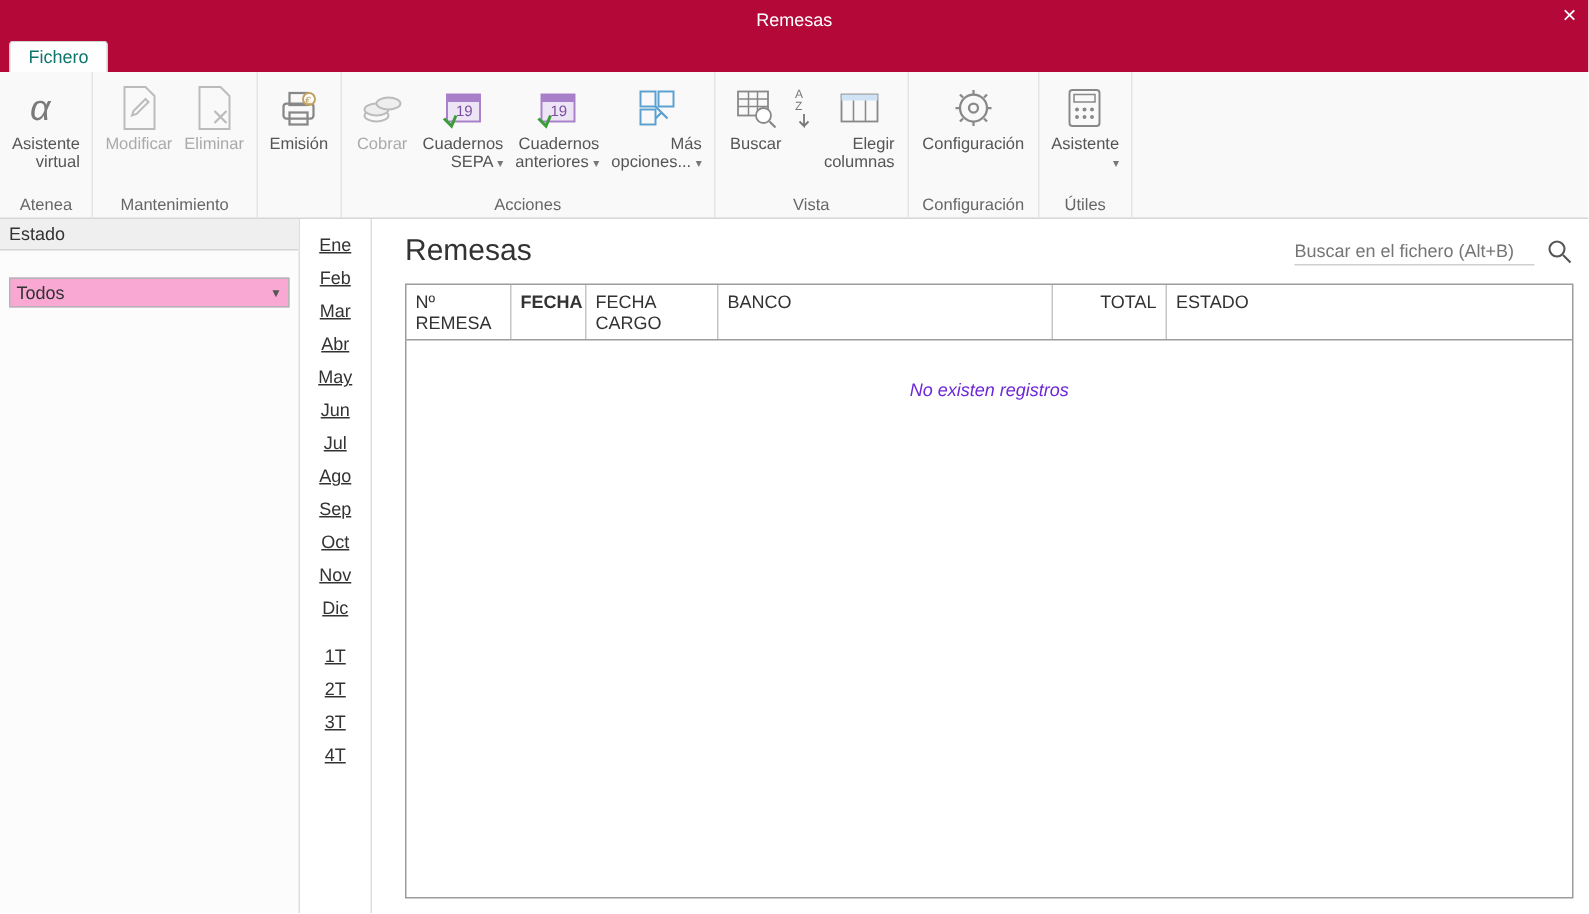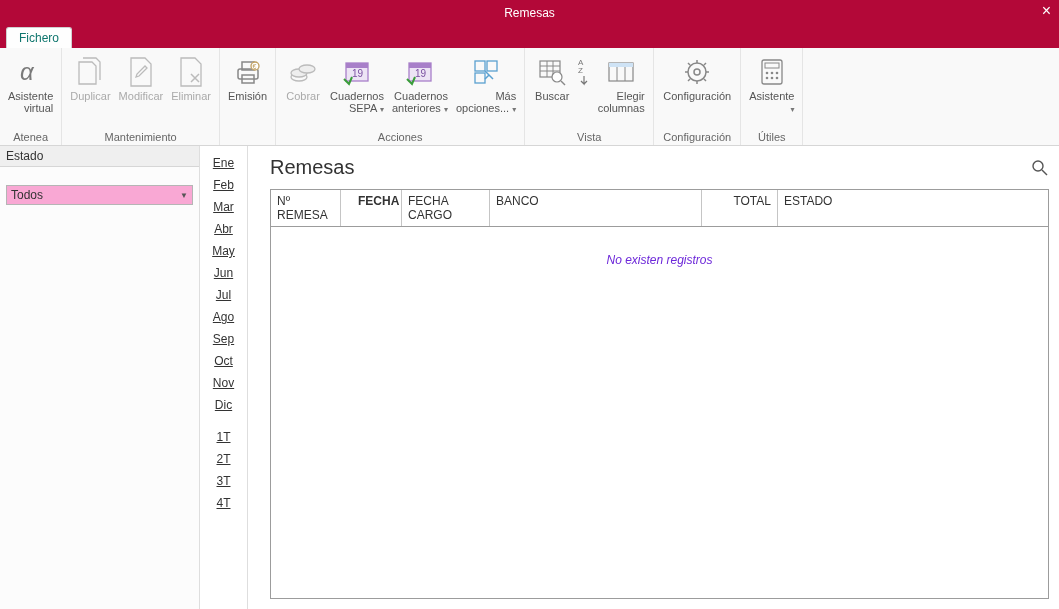--- a/index.html
+++ b/index.html
@@ -47,21 +47,21 @@
   .page-title { font-size:20px; color:#333; }
   .searchwrap { display:flex; align-items:center; gap:8px; }
   .searchbox { width:160px; border:none; border-bottom:1px solid #cfcfcf; font-size:12px; color:#888; padding:2px 0; outline:none; }
   .searchicon { width:18px; height:18px; }
 
   
   .grid { border:1px solid #9c9c9c; flex:1; display:flex; flex-direction:column;gap:24px; }
   .gridhead { display:flex; border-bottom:1px solid #9c9c9c; }
   .gh { border-right:1px solid #c5c5c5; padding:4px 6px; font-size:12px; color:#333; }
   .gh:last-child { border-right:none; }
-  .gh.bold { font-weight:bold;margin-left:11px; }
+  .gh.bold { font-weight:bold; }
   .gridbody { flex:1; text-align:center; font-size:12px; font-style:italic; color:#6d28d9; padding-top:2px; }
 </style>
 </head>
 <body>
 
 <div class="titlebar">
   <span class="title">Remesas</span>
   <span class="close">×</span>
 </div>
 
@@ -80,29 +80,20 @@
             </svg>
         </div>
         <div class="rlab"><span>Asistente</span><br><span>virtual</span></div>
       </div>
     </div>
     <div class="group-label">Atenea</div>
   </div>
 
   <div class="group">
     <div class="group-row">
-      <div class="rbtn dim">
-        <div class="ric">
-          <svg width="28" height="32" viewBox="0 0 28 32">
-              <path d="M3 6h13l4 4v18H3z" fill="none" stroke="#bbb" stroke-width="1.3"></path>
-              <path d="M7 2h13l4 4v18" fill="none" stroke="#bbb" stroke-width="1.3"></path>
-            </svg>
-        </div>
-        <div class="rlab">Duplicar</div>
-      </div>
       <div class="rbtn dim">
         <div class="ric">
           <svg width="28" height="32" viewBox="0 0 28 32">
               <path d="M4 2h14l6 6v22H4z" fill="none" stroke="#bbb" stroke-width="1.3"></path>
               <path d="M20 12l-8 8-3 1 1-3 8-8z" fill="none" stroke="#bbb" stroke-width="1.3"></path>
             </svg>
         </div>
         <div class="rlab">Modificar</div>
       </div>
       <div class="rbtn dim">
@@ -303,20 +294,21 @@
     <div>1T</div>
     <div>2T</div>
     <div>3T</div>
     <div>4T</div>
   </div>
 
   <div class="main">
     <div class="main-head">
       <div class="page-title">Remesas</div>
       <div class="searchwrap">
+        <input class="searchbox" placeholder="Buscar en el fichero (Alt+B)" style="">
         <span class="searchicon">
           <svg width="18" height="18" viewBox="0 0 18 18">
               <circle cx="7" cy="7" r="5" fill="none" stroke="#555" stroke-width="1.4"></circle>
               <line x1="11" y1="11" x2="16" y2="16" stroke="#555" stroke-width="1.4"></line>
             </svg>
         </span>
       </div>
     </div>
 
     <div class="grid">

